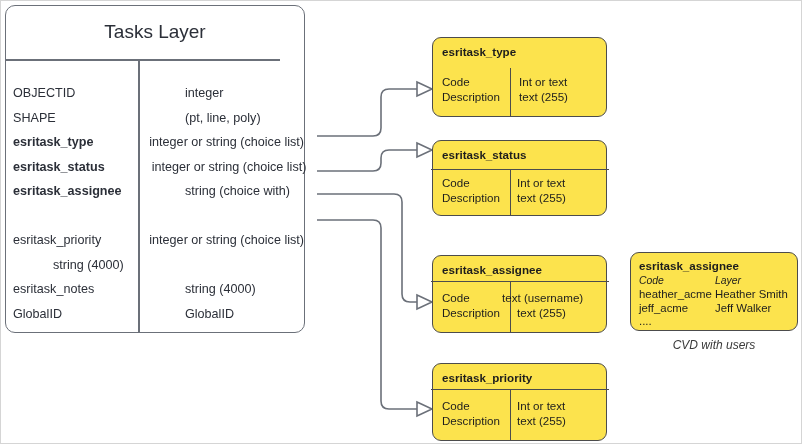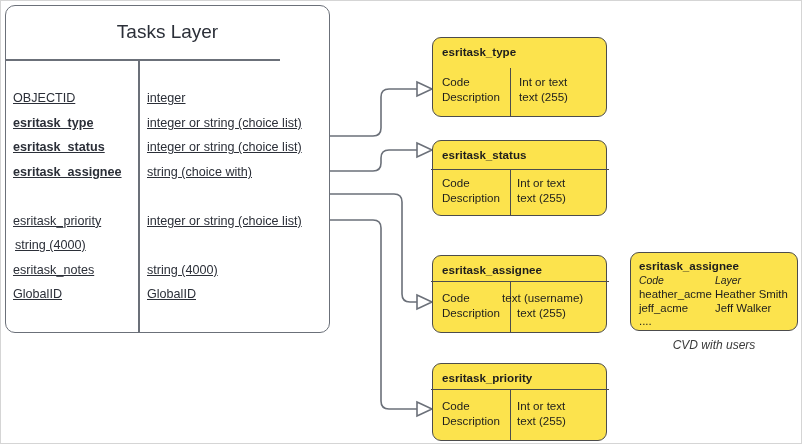--- a/index.html
+++ b/index.html
@@ -16,21 +16,21 @@
     box-sizing: border-box;
     font-family: "Liberation Sans", sans-serif;
     overflow: hidden;
   }
 
   
   #tasks-layer {
     position: absolute;
     left: 4px;
     top: 4px;
-    width: 325px;
+    width: 300px;
     height: 328px;
     box-sizing: border-box;
     background: #ffffff;
     border: 1.6px solid #6b7079;
     border-radius: 10px;
     z-index: 5;
   }
   #tasks-title {
     position: absolute;
     left: 0;
@@ -60,38 +60,37 @@
   }
   #tasks-rows {
     position: absolute;
     left: 0;
     top: 55px;
     width: 100%;
   }
   .trow {
     display: flex;
     height: 24.5px;
-    align-items: center;
     font-size: 12.6px;
     color: #2b2f38;
-    text-decoration: underline;
   }
   .trow:first-child { margin-top: 25px; }
   .tname {
     width: 132px;
     padding-left: 7px;
     box-sizing: border-box;
     white-space: nowrap;
   }
   .tname.bold { font-weight: bold; }
   .ttype {
     flex: 1;
     padding-left: 9px;
     box-sizing: border-box;
     white-space: nowrap;
+    margin-left: 38px;
   }
 
   
   .ybox {
     position: absolute;
     box-sizing: border-box;
     background: #FCE34D;
     border: 1.6px solid #4c4c4c;
     border-radius: 9px;
     z-index: 6;
@@ -203,20 +202,24 @@
     <div id="tasks-title">Tasks Layer</div>
     <div id="tasks-title-rule"></div>
     <div id="tasks-col-rule"></div>
 
     <div id="tasks-rows">
       <div class="trow">
         <span class="tname">OBJECTID</span>
         <span class="ttype">integer</span>
       </div>
       <div class="trow">
+        <span class="tname">SHAPE</span>
+        <span class="ttype">(pt, line, poly)</span>
+      </div>
+      <div class="trow">
         <span class="tname bold">esritask_type</span>
         <span class="ttype">integer or string (choice list)</span>
       </div>
       <div class="trow">
         <span class="tname bold">esritask_status</span>
         <span class="ttype">integer or string (choice list)</span>
       </div>
       <div class="trow">
         <span class="tname bold">esritask_assignee</span>
         <span class="ttype">string (choice with)</span>

